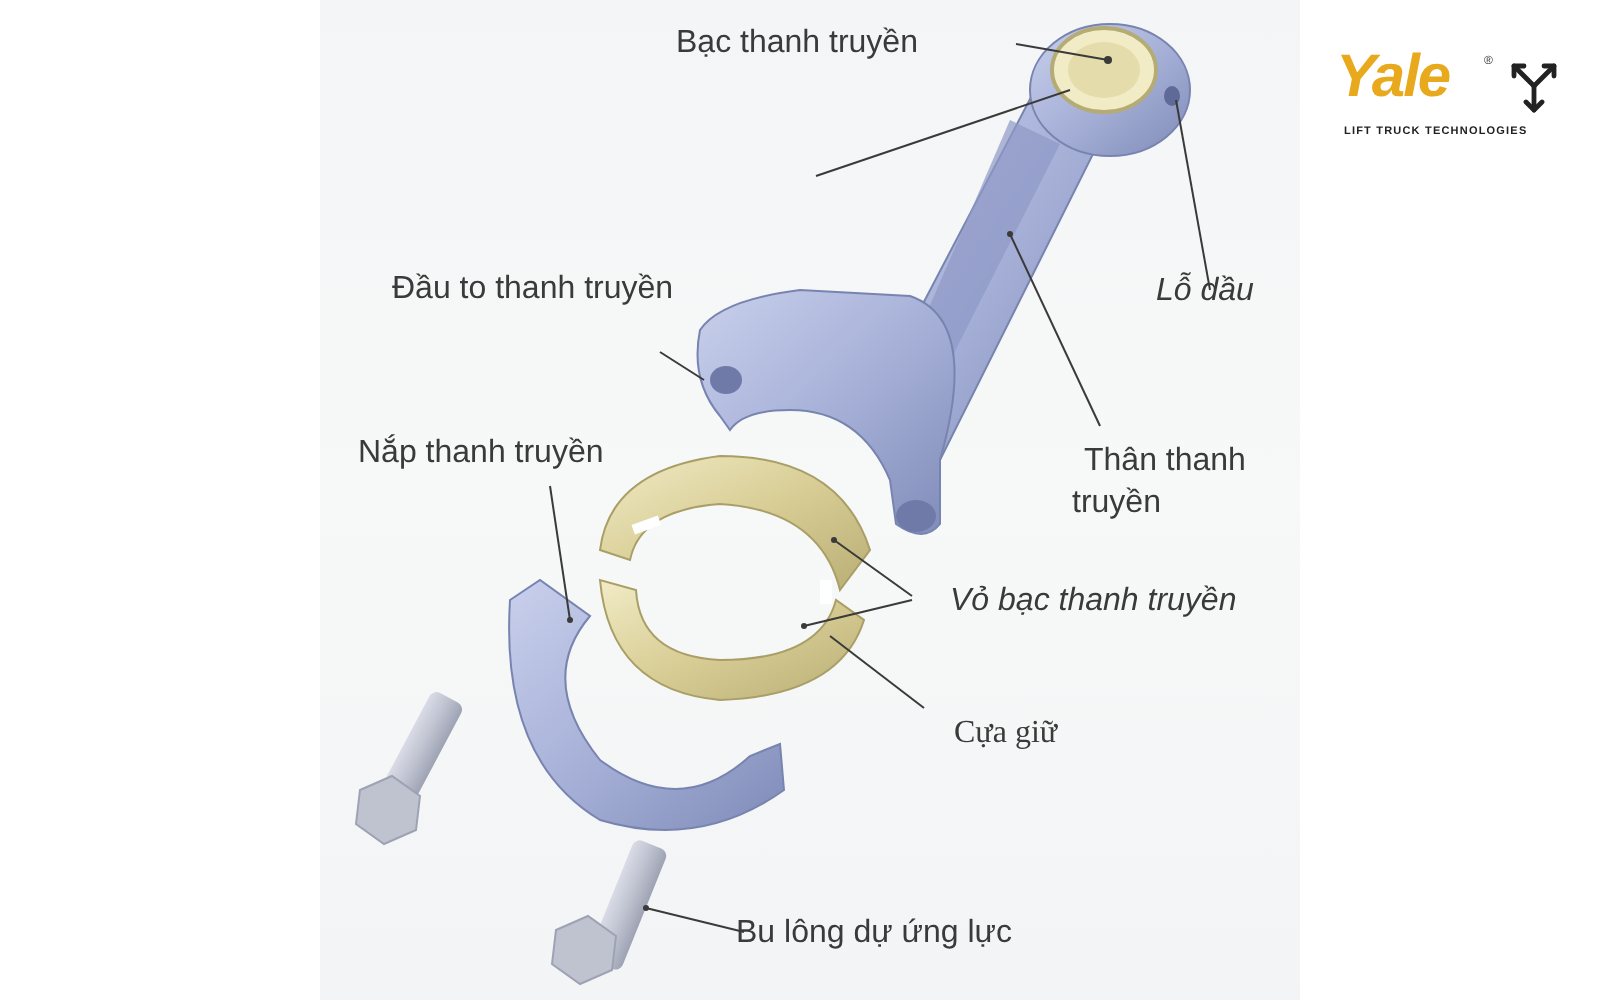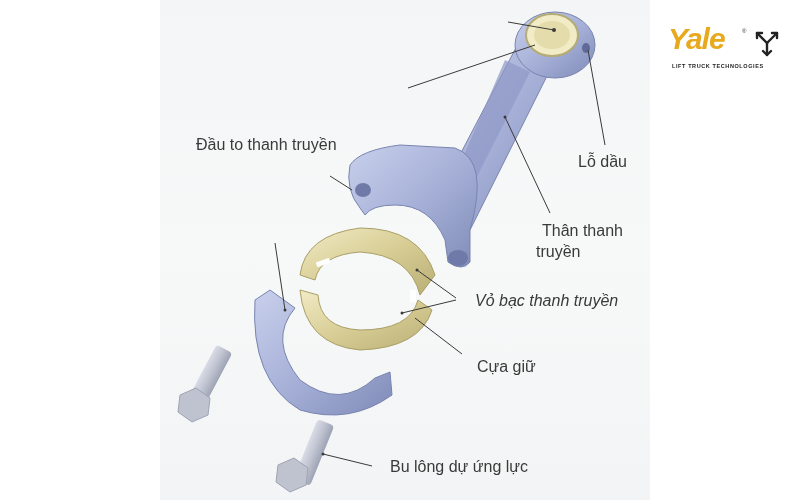--- a/index.html
+++ b/index.html
@@ -105,27 +105,29 @@
     <g fill="#3a3a3a">
       <circle cx="554" cy="30" r="2"></circle>
       <circle cx="505" cy="117" r="1.5"></circle>
       <circle cx="285" cy="310" r="1.5"></circle>
       <circle cx="417" cy="270" r="1.5"></circle>
       <circle cx="402" cy="313" r="1.5"></circle>
       <circle cx="323" cy="454" r="1.5"></circle>
     </g>
   </svg>
 
+  <span class="label" style="left:338px; top:12px;">Bạc thanh truyền</span>
   <span class="label" style="left:196px; top:135px;">Đầu to thanh truyền</span>
-  <span class="label" style="left:578px; top:152px;">Lỗ dầu</span>
+  <span class="label" style="left:578px; top:136px;font-style:italic;">Lỗ dầu</span>
   <span class="label" style="left:542px; top:221px;">Thân thanh</span>
   <span class="label" style="left:536px; top:242px;text-align:right;">truyền</span>
+  <span class="label" style="left:179px; top:217px;">Nắp thanh truyền</span>
   <span class="label" style="left:475px; top:291px;font-style:italic;">Vỏ bạc thanh truyền</span>
-  <span class="label" style="left:477px; top:357px;">Cựa giữ</span>
-  <span class="label" style="left:390px; top:457px;">Bu lông dự ứng lực</span>
+  <span class="label" style="left:477px; top:357px;font-family:Liberation Serif, serif;">Cựa giữ</span>
+  <span class="label" style="left:368px; top:457px;">Bu lông dự ứng lực</span>
 
   <div class="logo">
     <span class="logo-word">Yale</span>
     <span class="logo-reg">®</span>
     <svg class="logo-mark" viewBox="0 0 26 28">
       <g stroke="#222" stroke-width="2.4" fill="none" stroke-linecap="round" stroke-linejoin="round">
         <polyline points="3,8 3,3 8,3"></polyline>
         <line x1="3" y1="3" x2="13" y2="13"></line>
         <polyline points="18,3 23,3 23,8"></polyline>
         <line x1="23" y1="3" x2="13" y2="13"></line>

